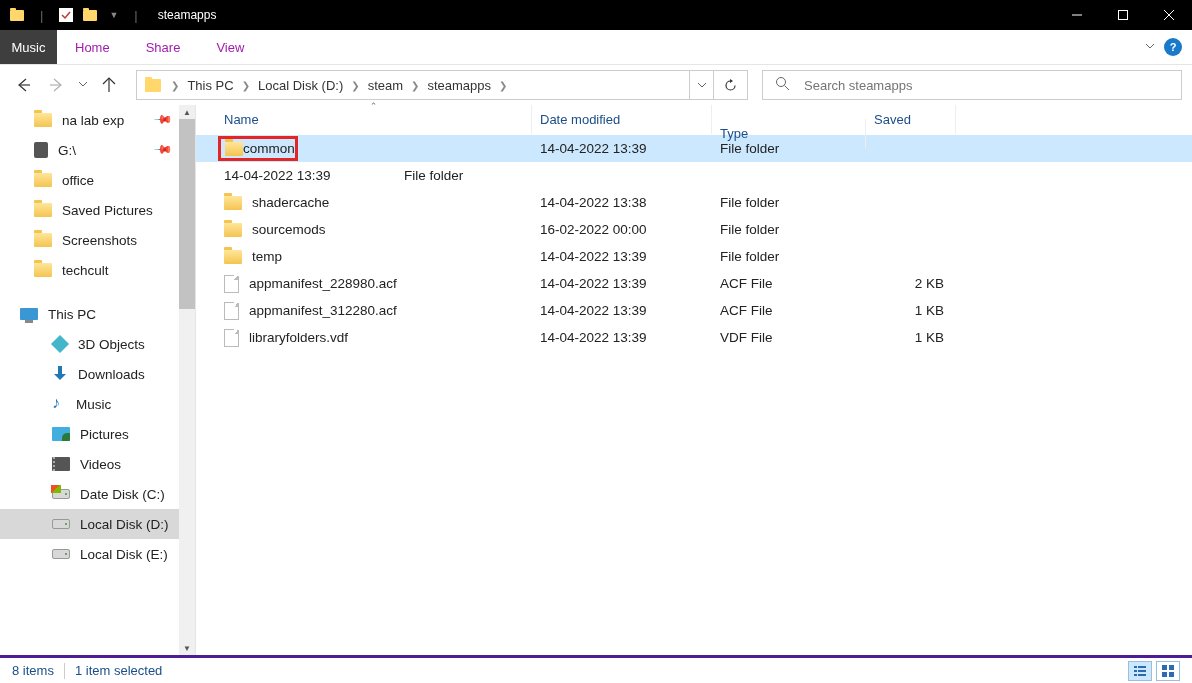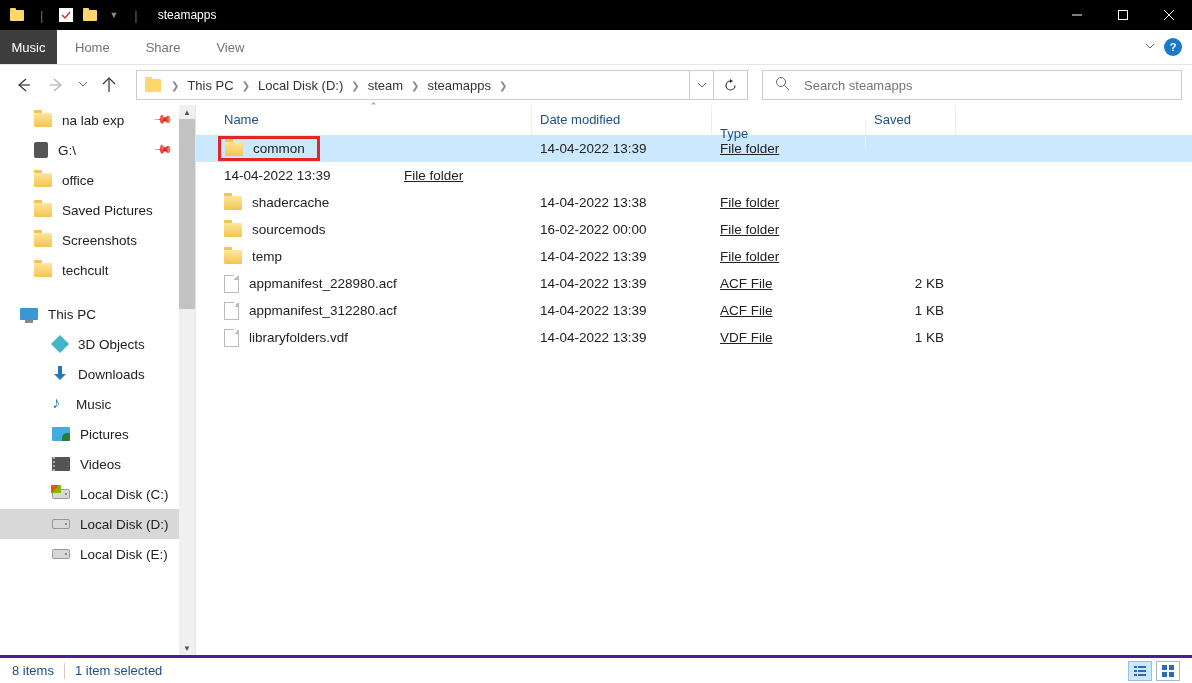--- a/index.html
+++ b/index.html
@@ -15,21 +15,21 @@
     .tb-sep { color: #666; margin: 0 6px; }
     .tb-dd { color: #888; font-size: 9px; margin-left: 2px; }
     .titlebar-title { margin-left: 14px; font-size: 12px; }
     .titlebar-controls { margin-left: auto; display: flex; }
     .tb-ctrl { width: 46px; height: 30px; display: flex; align-items: center; justify-content: center; color: #fff; }
     .tb-ctrl svg { width: 10px; height: 10px; }
 
     
     .ribbon { height: 35px; background: #fff; border-bottom: 1px solid #e5e5e5; display: flex; align-items: stretch; position: relative; }
     .ribbon-file { width: 57px; background: #3e3e3e; color: #fff; display: flex; align-items: center; justify-content: center; font-size: 13px; }
-    .ribbon-tab { padding: 0 18px; display: flex; align-items: center; color: #737373; font-size: 13px; }
+    .ribbon-tab { padding: 0 18px; display: flex; align-items: center; color: #a21caf; font-size: 13px; }
     .ribbon-right { margin-left: auto; display: flex; align-items: center; padding-right: 10px; gap: 8px; }
     .ribbon-chevron { color: #666; }
     .ribbon-help { width: 18px; height: 18px; border-radius: 50%; background: #1979ca; color: #fff; display: flex; align-items: center; justify-content: center; font-size: 11px; font-weight: bold; }
 
     
     .navbar { height: 40px; display: flex; align-items: center; padding: 0 10px; gap: 8px; }
     .nav-btn { width: 26px; height: 26px; display: flex; align-items: center; justify-content: center; color: #333; }
     .nav-btn.dis { color: #b0b0b0; }
     .nav-dd { color: #666; font-size: 9px; }
     .addressbar { flex: 1; height: 30px; border: 1px solid #ccc; display: flex; align-items: center; padding-left: 8px; margin-left: 6px; margin-right: 6px; }
@@ -88,25 +88,25 @@
     .fl-col.name { width: 316px; position: relative; }
     .fl-sort { position: absolute; left: 50%; top: -4px; transform: translateX(-50%); color: #777; font-size: 9px; }
     .fl-col.date { width: 180px; }
     .fl-col.type { width: 154px; margin-top: 28px; }
     .fl-col.size { width: 90px; }
     .fl-row { height: 27px; display: flex; align-items: center; padding-left: 20px; }
     .fl-row.sel { background: #cce8ff; }
     .fl-cell { display: flex; align-items: center; padding-left: 8px; font-size: 13.5px; color: #222; }
     .fl-cell.name { width: 316px; gap: 10px; }
     .fl-cell.date { width: 180px; }
-    .fl-cell.type { width: 154px; text-decoration: underline; }
+    .fl-cell.type { width: 154px; }
     .fl-cell.size { width: 90px; justify-content: flex-end; padding-right: 12px; }
     .ic-file { width: 15px; height: 18px; background: #fff; border: 1px solid #bbb; position: relative; flex-shrink: 0; }
     .ic-file::after { content: ""; position: absolute; top: -1px; right: -1px; width: 5px; height: 5px; background: linear-gradient(135deg, #fff 50%, #bbb 50%); }
-    .highlight-box { border: 3px solid #e32525; margin-left: -6px; padding: 1px 12px 1px 4px; display: flex; align-items: center; gap: 10px; height: 25px; }
+    .highlight-box { border: 3px solid #e32525; margin-left: -6px; padding: 1px 0 1px 4px; display: flex; align-items: center; height: 25px; }
 
     
     .statusbar { height: 28px; border-top: 3px solid #4c1d95; display: flex; align-items: center; padding: 0 12px; font-size: 13px; color: #1b4e88; }
     .sb-sep-v { width: 1px; height: 16px; background: #ccc; margin: 0 10px; }
     .statusbar-right { margin-left: auto; display: flex; gap: 4px; }
     .view-btn { width: 24px; height: 20px; border: 1px solid #9bbedf; display: flex; align-items: center; justify-content: center; }
     .view-btn.active { background: #cce8ff; }
     .view-btn svg { width: 14px; height: 14px; }
   </style>
 </head>
@@ -266,21 +266,21 @@
         <div class="sb-item l2 ">
           <div class="ic-pic"></div>
           <span>Pictures</span>
         </div>
         <div class="sb-item l2 ">
           <div class="ic-video"></div>
           <span>Videos</span>
         </div>
         <div class="sb-item l2 ">
           <div class="ic-drive win"></div>
-          <span>Local Disk (C:)</span>
+          <span>Date Disk (C:)</span>
         </div>
         <div class="sb-item l2 sel">
           <div class="ic-drive"></div>
           <span>Local Disk (D:)</span>
         </div>
         <div class="sb-item l2 ">
           <div class="ic-drive"></div>
           <span>Local Disk (E:)</span>
         </div>
       </div>

